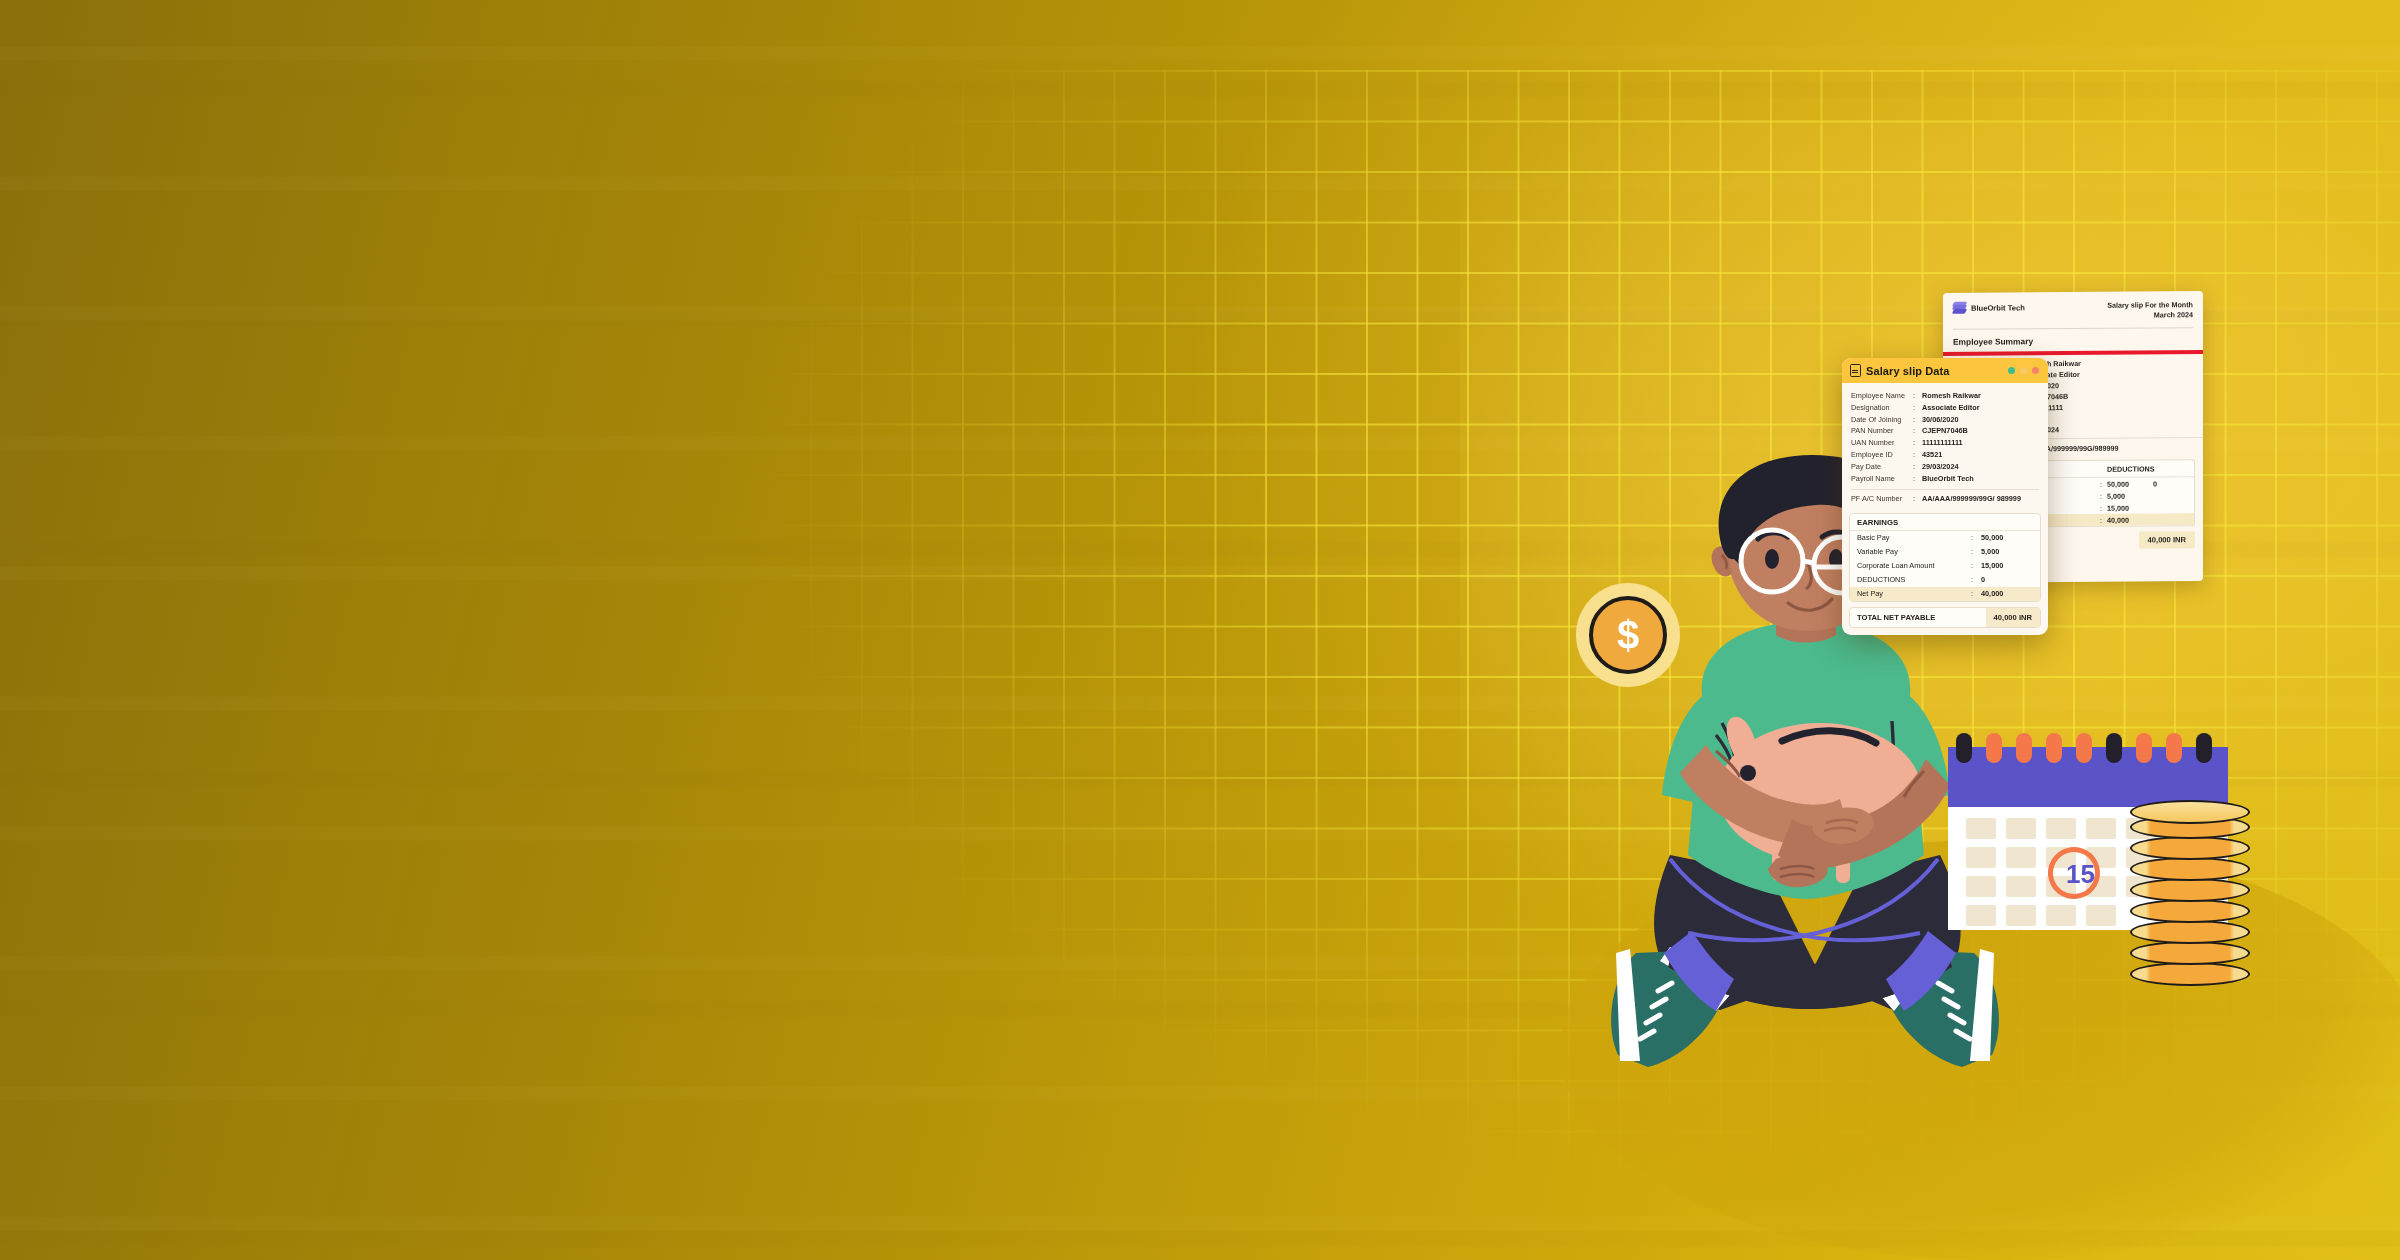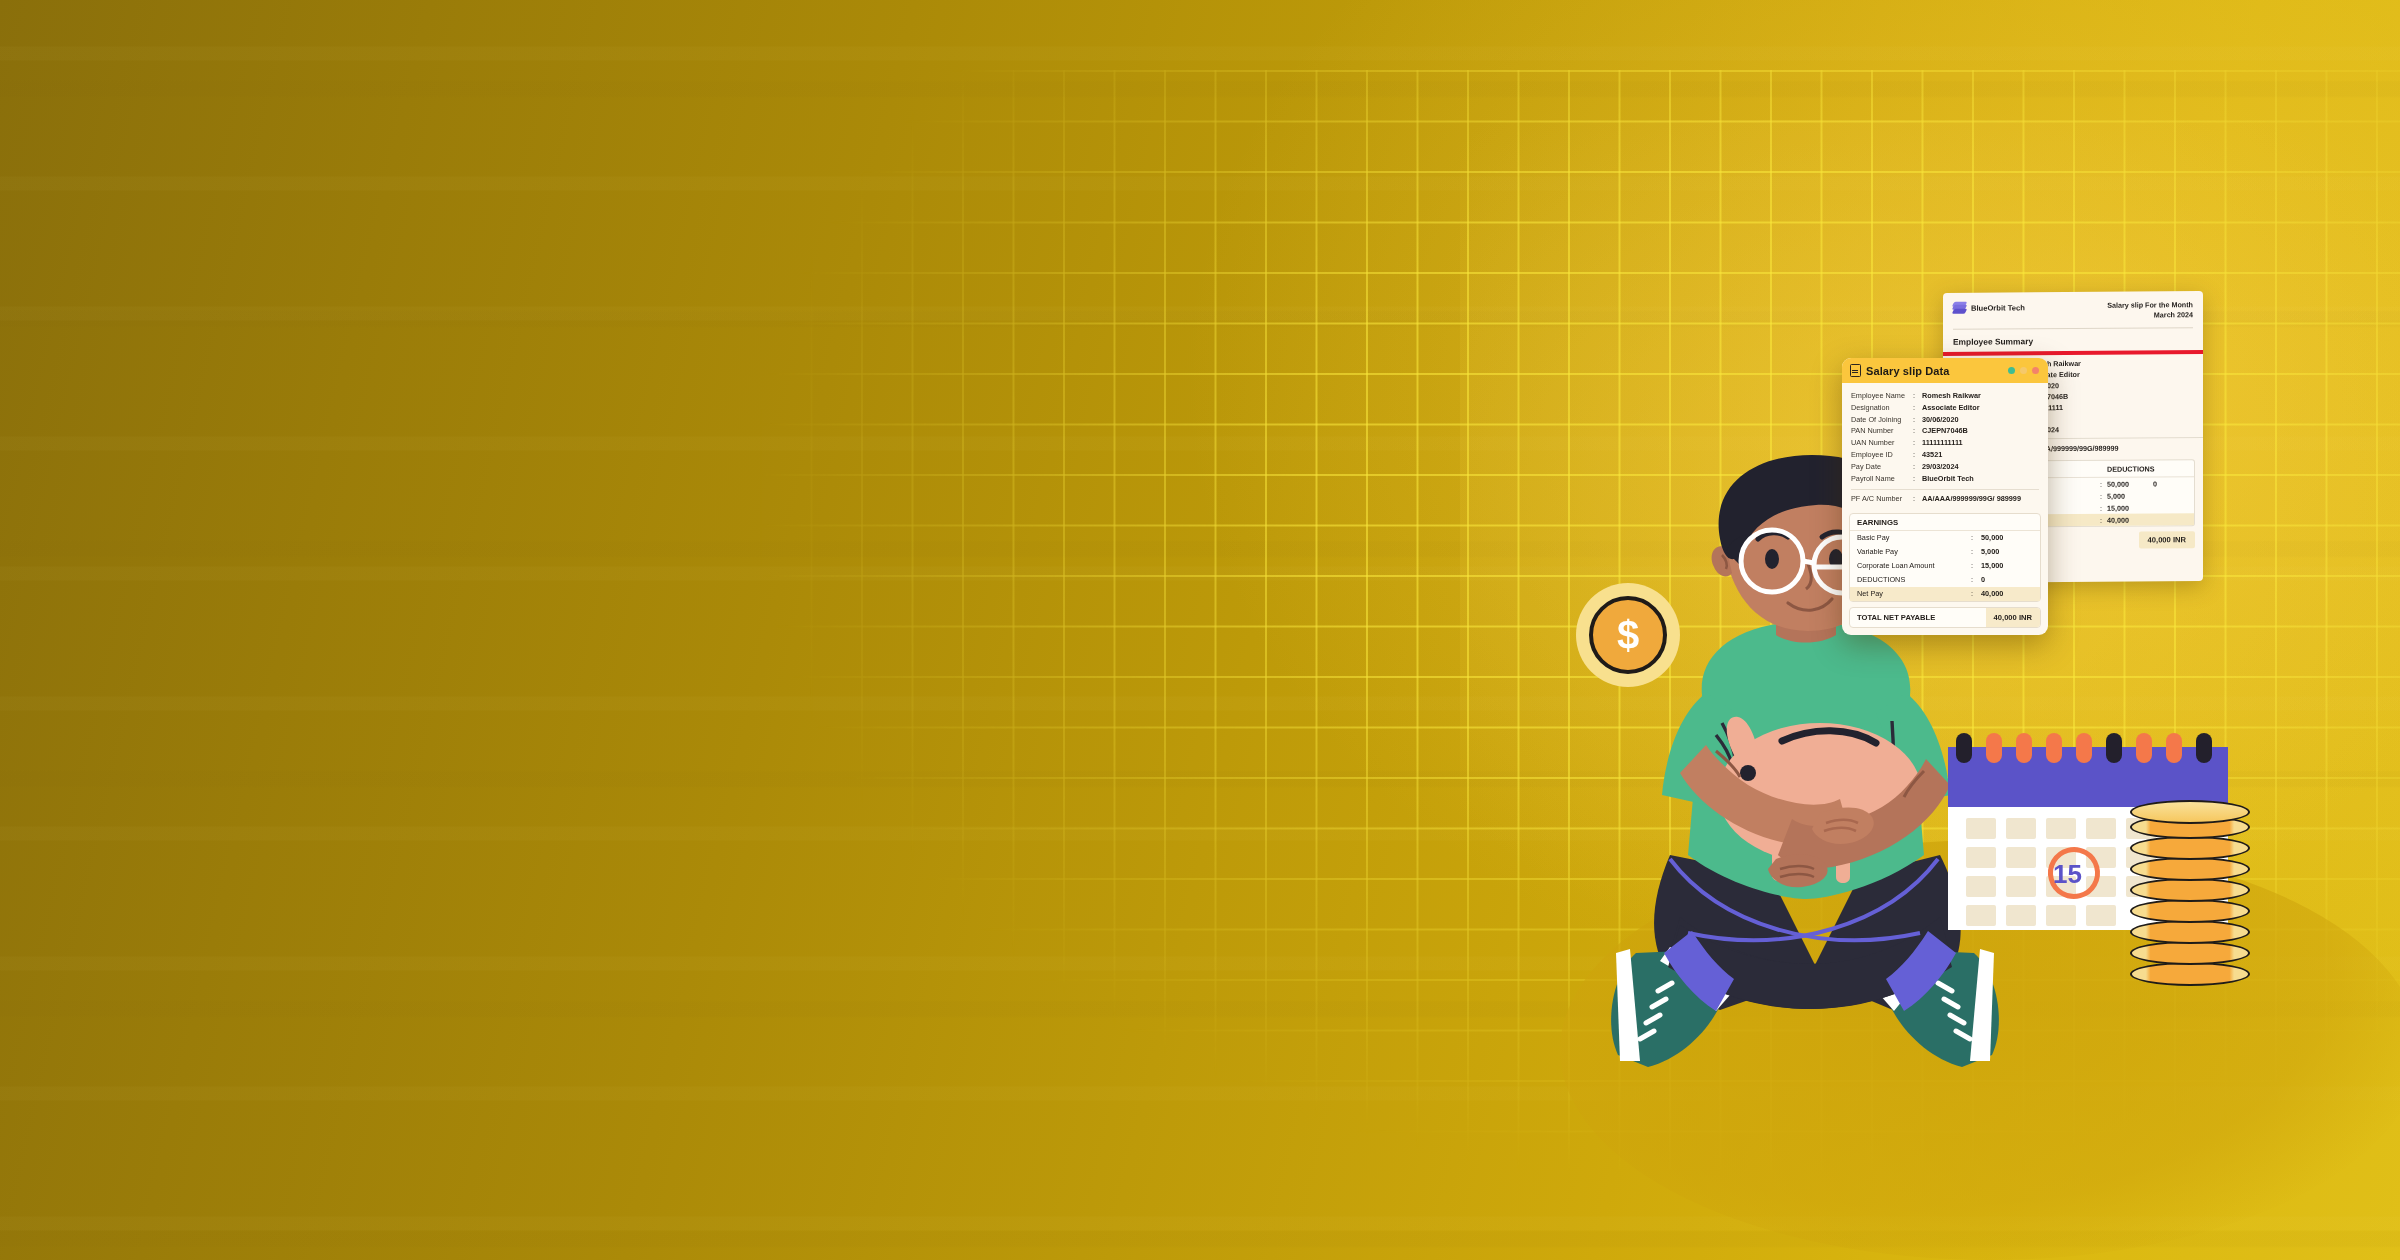--- a/index.html
+++ b/index.html
@@ -143,21 +143,21 @@
 
   
   .cal { position:absolute; left:1948px; top:730px; width:280px; height:200px; }
   .cal .band { position:absolute; left:0; top:17px; width:280px; height:60px; background:#5b53c8; }
   .cal .sheet { position:absolute; left:0; top:77px; width:280px; height:123px; background:#ffffff; }
   .cal .ring { position:absolute; width:16px; height:30px; border-radius:8px; background:#f4784a; top:3px; }
   .cal .ring.dark { background:#23202c; }
   .cal .cell { position:absolute; width:30px; height:21px; background:#f0e6cf; border-radius:2px; }
   .cal .marker { position:absolute; left:100px; top:117px; width:52px; height:52px;
       border:5px solid #f4784a; border-radius:50%; transform:rotate(-15deg); }
-  .cal .day { position:absolute; left:105px; top:129px; width:42px; text-align:left;
+  .cal .day { position:absolute; left:105px; top:129px; width:42px; text-align:right;
       color:#5b53c8; font-weight:bold; font-size:26px; }
 
   
   .stack { position:absolute; left:2130px; top:800px; width:120px; height:190px; }
   .stack .coin { position:absolute; left:0; width:120px; height:24px; border-radius:50%/50%;
      background:linear-gradient(90deg,#f7dc8f 0%,#f7dc8f 12%,#f6a93b 16%,#f6a93b 84%,#f7dc8f 88%,#f7dc8f 100%);
      border:2px solid #1f1b18; }
   .stack .coin.top { background:linear-gradient(180deg,#f9e29b 0%,#f6c75e 100%); }
 
   

